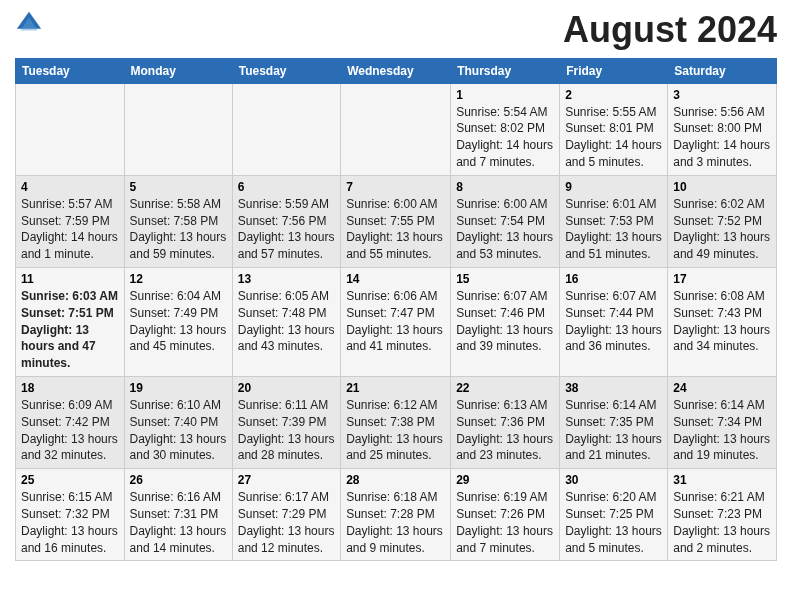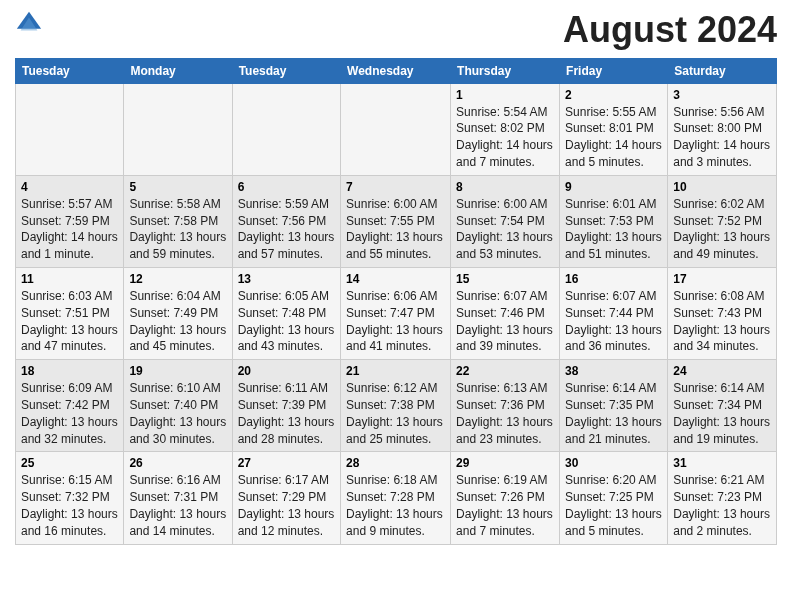--- a/index.html
+++ b/index.html
@@ -180,21 +180,21 @@
         <td>
           <span class="day-number">10</span>
           <div class="day-info" style="white-space: pre-line;">Sunrise: 6:02 AM
 Sunset: 7:52 PM
 Daylight: 13 hours and 49 minutes.</div>
         </td>
       </tr>
       <tr>
         <td>
           <span class="day-number">11</span>
-          <div class="day-info" style="white-space: pre-line;">Sunrise: 6:03 AM
+          <div class="day-info" style="white-space: pre-line; font-weight: bold;">Sunrise: 6:03 AM
 Sunset: 7:51 PM
 Daylight: 13 hours and 47 minutes.</div>
         </td>
         <td>
           <span class="day-number">12</span>
           <div class="day-info" style="white-space: pre-line;">Sunrise: 6:04 AM
 Sunset: 7:49 PM
 Daylight: 13 hours and 45 minutes.</div>
         </td>
         <td>

